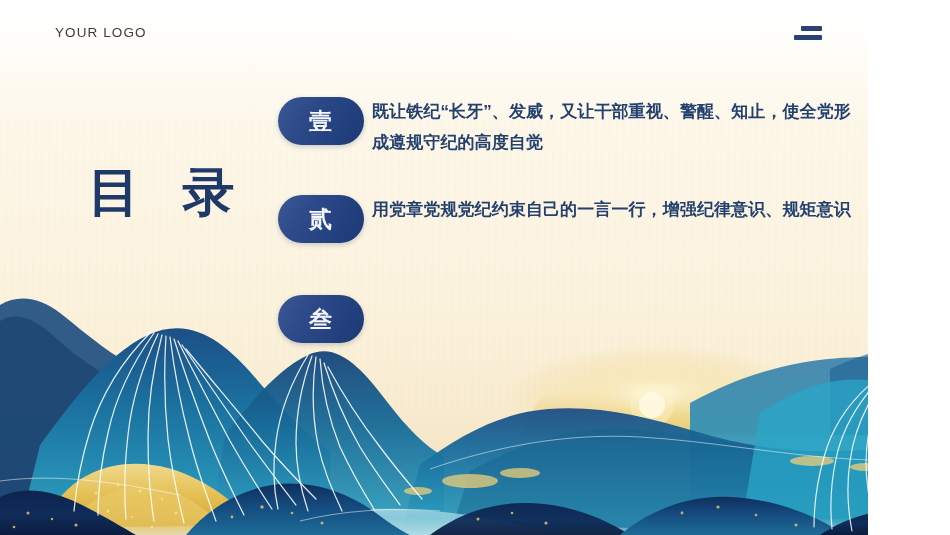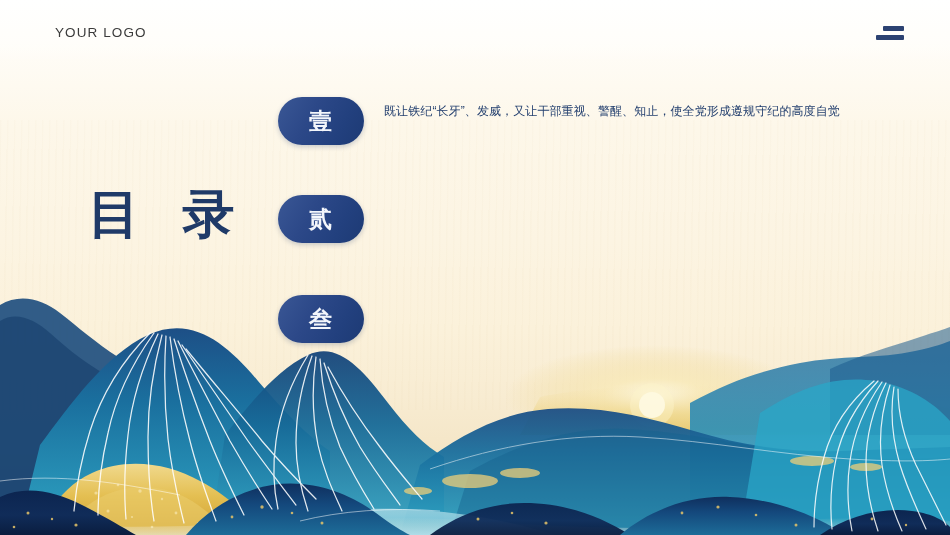--- a/index.html
+++ b/index.html
@@ -5,21 +5,21 @@
   * { margin:0; padding:0; box-sizing:border-box; }
   html,body { width:950px; height:535px; overflow:hidden; }
   body {
     font-family:"Liberation Sans","DejaVu Sans",sans-serif;
     background:#ffffff;
   }
 
   
   .slide {
     position:relative;
-    width:950px; height:535px;
+    width:868px; height:535px;
     overflow:hidden;
     background:
       linear-gradient(180deg,
         #ffffff 0%,
         #fffdf8 8%,
         #fdf7e9 24%,
         #fcf4e2 45%,
         #fbf1da 62%,
         #f8ecd2 74%,
         #f5e7c9 82%,
@@ -56,21 +56,20 @@
 
   
   .toc-title {
     position:absolute; left:88px; top:166px;
     font-size:52px; font-weight:700;
     color:#1f3a68;
     letter-spacing:14px;
     line-height:1;
     white-space:nowrap;
     z-index:30;
-    margin-top:22px;
   }
 
   
   .items { position:absolute; left:278px; top:0; width:600px; z-index:30; }
   .item { position:absolute; left:0; width:600px; display:flex; align-items:flex-start; }
   .item.i1 { top:96px; }
   .item.i2 { top:194px; }
   .item.i3 { top:294px; }
 
   .badge {
@@ -80,26 +79,26 @@
     background:linear-gradient(120deg,#3a5795 0%,#2c4888 38%,#22407e 72%,#1d3a74 100%);
     box-shadow:0 2px 5px rgba(25,50,100,0.22);
     color:#f3f6fb;
     font-size:23px; font-weight:700;
     display:flex; align-items:center; justify-content:center;
     letter-spacing:1px;
     margin-top:1px;
   }
 
   .item-text {
-    margin-left:20px;
+    margin-left:8px;
     width:487px;
-    font-size:12px;
+    font-size:17px;
     line-height:31px;
     color:#24406f;
-    font-weight:400;
+    font-weight:700;
     letter-spacing:0.1px;
   }
 
   
   .art { position:absolute; left:0; bottom:0; width:950px; height:250px; z-index:10; }
   .art svg { display:block; width:950px; height:250px; }
 
   
   .paper-tex {
     position:absolute; left:0; top:120px;
@@ -300,20 +299,21 @@
 
   <div class="items">
 
     <div class="item i1">
       <div class="badge">壹</div>
       <div class="item-text">既让铁纪“长牙”、发威，又让干部重视、警醒、知止，使全党形成遵规守纪的高度自觉</div>
     </div>
 
     <div class="item i2">
       <div class="badge">贰</div>
+      <div class="item-text">用党章党规党纪约束自己的一言一行，增强纪律意识、规矩意识</div>
     </div>
 
     <div class="item i3">
       <div class="badge">叁</div>
     </div>
 
   </div>
 
 </div>
 

